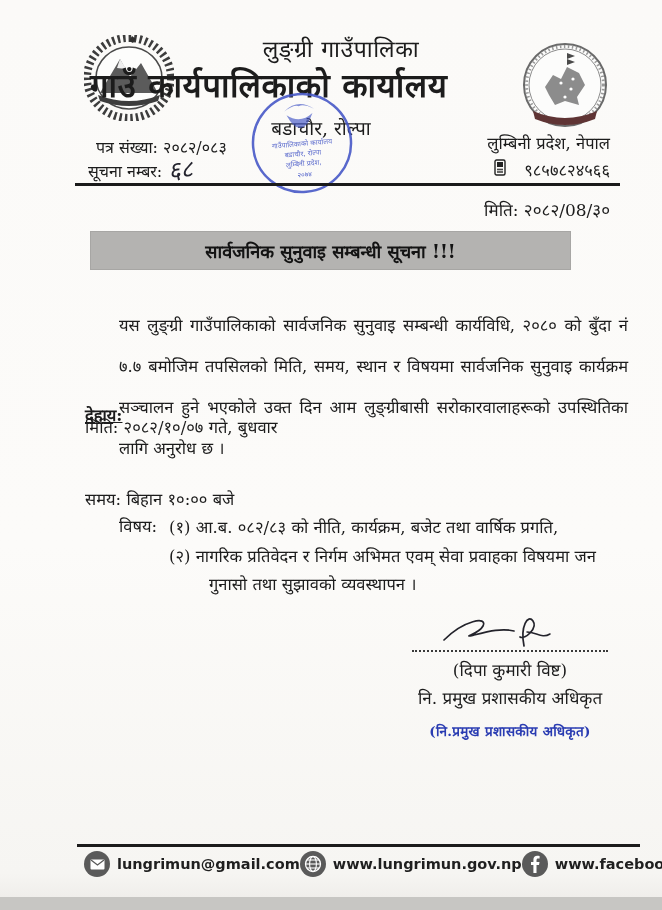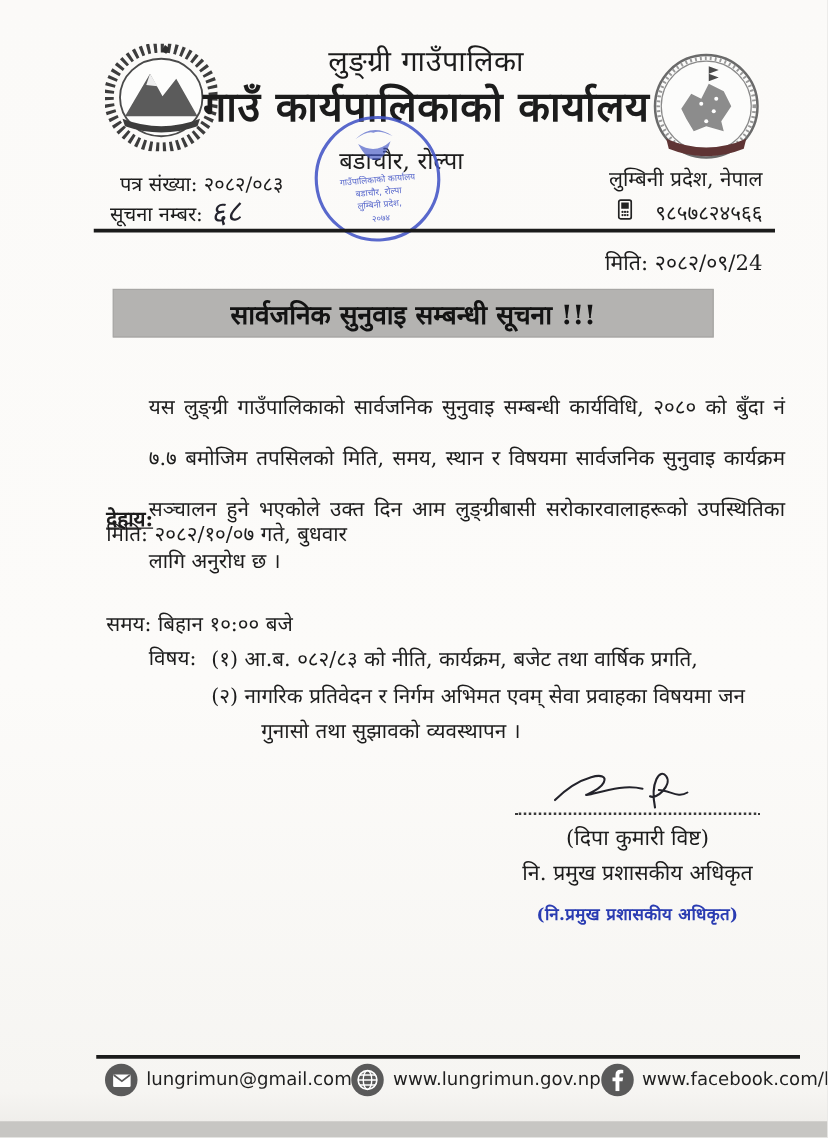--- a/index.html
+++ b/index.html
@@ -4,54 +4,54 @@
 <style>
   html,body{margin:0;padding:0;background:#e8e7e5;}
   .page{
     position:relative;width:662px;height:910px;margin:0 auto;overflow:hidden;
     background:linear-gradient(180deg,#fbfaf8 0%,#fcfbf9 60%,#f6f5f2 96%,#eceae7 100%);
     font-family:"DejaVu Serif","Liberation Serif",serif;color:#1c1c1c;
   }
   .abs{position:absolute;}
   
   .muni-name{left:90px;right:70px;top:32px;text-align:center;font-size:23px;letter-spacing:.5px;}
-  .office-name{left:90px;right:70px;top:62px;text-align:center;font-size:33px;font-weight:bold;letter-spacing:.5px;}
+  .office-name{left:90px;right:70px;top:62px;text-align:left;font-size:33px;font-weight:bold;letter-spacing:.5px;}
   .hq-address{left:90px;right:110px;top:115px;text-align:center;font-size:19px;}
   .logo-left{left:84px;top:35px;width:90px;height:86px;}
   .seal-right{left:521px;top:41px;width:88px;height:94px;}
   .blue-stamp{left:249px;top:90px;width:106px;height:106px;opacity:.88;transform:rotate(-5deg);}
   
   .letter-no{left:96px;top:136px;font-size:16px;}
   .notice-no{left:88px;top:160px;font-size:16px;display:flex;align-items:flex-start;gap:6px;}
   .handwritten{display:inline-block;font-style:italic;font-size:24px;line-height:20px;transform:rotate(-6deg);color:#24242e;font-family:"DejaVu Sans","Liberation Sans",sans-serif;}
   .province{right:52px;top:131px;font-size:16.5px;text-align:right;}
   .phone-row{right:52px;top:158px;font-size:16.5px;display:flex;align-items:center;gap:18px;}
   .rule-top{left:75px;top:183px;width:545px;height:3px;background:#1b1b1b;}
   .date-line{right:52px;top:198px;font-size:17px;text-align:right;}
   
   .banner{left:90px;top:231px;width:481px;height:39px;background:#b4b3b1;display:flex;align-items:center;justify-content:center;
-          font-size:21px;font-weight:bold;color:#131313;box-shadow:0 0 0 1px #a7a6a4 inset;}
+          font-size:18px;font-weight:bold;color:#131313;box-shadow:0 0 0 1px #a7a6a4 inset;}
   
   .body-par{left:85px;top:305px;width:509px;font-size:16.5px;line-height:41px;text-align:justify;margin-left:34px;}
   .d-line{left:85px;font-size:16.5px;white-space:nowrap;}
   .d-head{font-weight:bold;text-decoration:underline;}
   .subject-row{left:85px;top:514px;width:520px;display:flex;font-size:16.5px;margin-left:34px;}
   .subject-label{flex:0 0 50px;}
   .subject-items{width:455px;}
   .subject-item{line-height:28.5px;padding-left:40px;text-indent:-40px;text-align:left;}
   
   .sig-svg{left:430px;top:612px;width:140px;height:42px;}
   .dotted-line{left:412px;top:632px;width:196px;height:18px;border-bottom:2.5px dotted #3a3a3a;}
   .sig-name{left:400px;top:658px;width:220px;text-align:center;font-size:17px;}
   .sig-title{left:390px;top:686px;width:240px;text-align:center;font-size:17px;}
   .sig-stamp{left:400px;top:722px;width:220px;text-align:center;font-size:13.5px;font-weight:bold;color:#2a3cb2;letter-spacing:.3px;}
   
   .rule-bottom{left:77px;top:844px;width:563px;height:3px;background:#1b1b1b;}
   .footer-row{left:84px;top:851px;right:26px;display:flex;justify-content:space-between;align-items:center;
-              font-family:"DejaVu Sans","Liberation Sans",sans-serif;font-weight:normal;font-size:14.5px;color:#1f1f1f;}
+              font-family:"DejaVu Sans","Liberation Sans",sans-serif;font-weight:bold;font-size:14.5px;color:#1f1f1f;}
   .footer-item{display:flex;align-items:center;gap:7px;}
   .circle-icon{width:26px;height:26px;border-radius:50%;background:#5a5a5a;display:flex;align-items:center;justify-content:center;flex:0 0 26px;}
   .scan-band{left:0;right:0;bottom:0;height:13px;background:#c7c6c3;}
   .stamp-text{font-size:7px;fill:#4355c6;font-family:"DejaVu Sans","Liberation Sans",sans-serif;}
 </style>
 </head>
 <body>
 
 <div class="page">
 
@@ -113,21 +113,21 @@
           <circle cx="8" cy="10.5" r=".9" fill="#222"></circle>
         <circle cx="4" cy="13" r=".9" fill="#222"></circle>
           <circle cx="6" cy="13" r=".9" fill="#222"></circle>
           <circle cx="8" cy="13" r=".9" fill="#222"></circle>
       </svg>
     </span>
     <span>९८५७८२४५६६</span>
   </div>
 
   <div class="abs rule-top"></div>
-  <div class="abs date-line">मिति: २०८२/०९/24</div>
+  <div class="abs date-line">मिति: २०८२/08/३०</div>
 
   <div class="abs banner">सार्वजनिक सुनुवाइ सम्बन्धी सूचना !!!</div>
 
   <div class="abs body-par">यस लुङ्ग्री गाउँपालिकाको सार्वजनिक सुनुवाइ सम्बन्धी कार्यविधि, २०८० को बुँदा नं ७.७ बमोजिम तपसिलको मिति, समय, स्थान र विषयमा सार्वजनिक सुनुवाइ कार्यक्रम सञ्चालन हुने भएकोले उक्त दिन आम लुङ्ग्रीबासी सरोकारवालाहरूको उपस्थितिका लागि अनुरोध छ ।</div>
 
   <div class="abs d-line d-head" style="top:403px;">देहाय:</div>
   <div class="abs d-line" style="top:415px;">मिति: २०८२/१०/०७ गते, बुधवार</div>
   <div class="abs d-line" style="top:487px;">समय: बिहान १०:०० बजे</div>
 
   <div class="abs subject-row">

